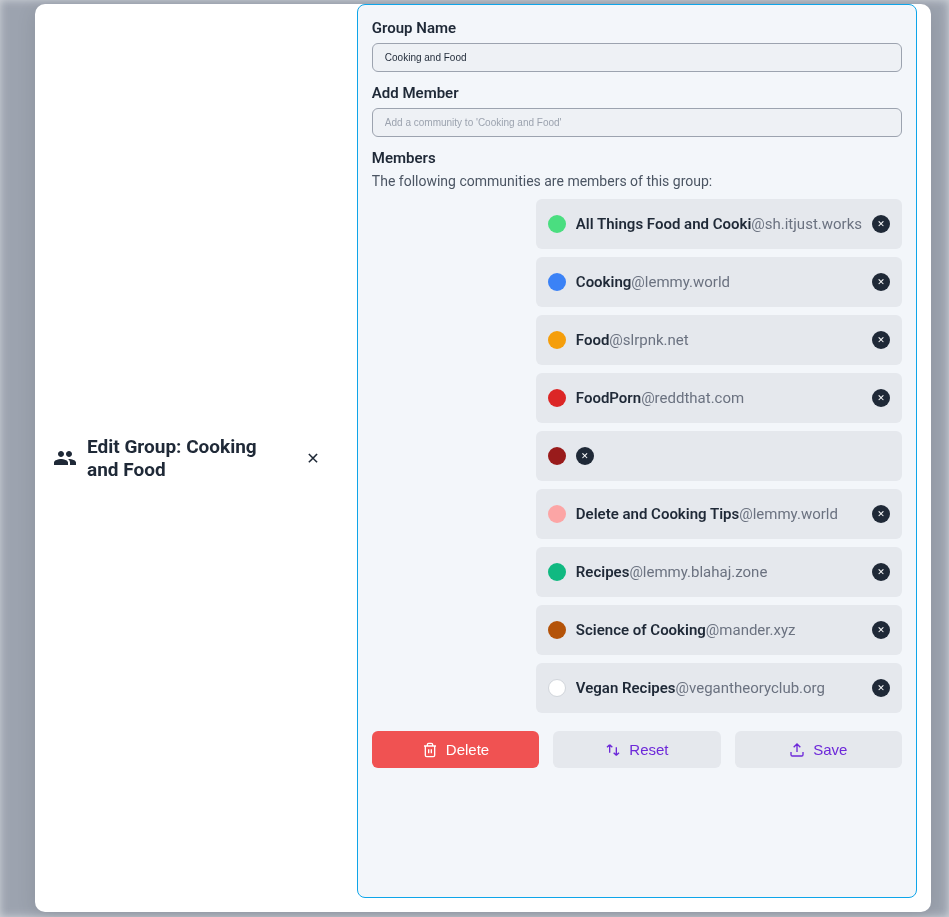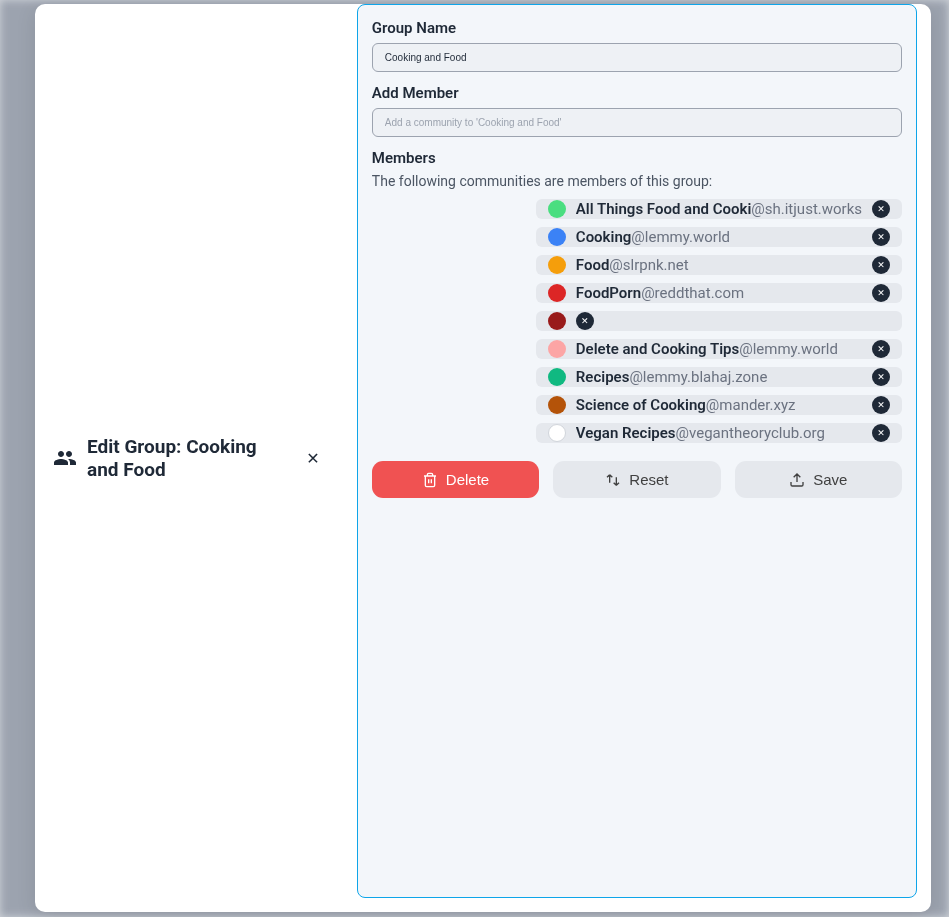--- a/index.html
+++ b/index.html
@@ -93,21 +93,21 @@
       margin-bottom: 10px;
     }
     .members-list {
       padding-left: 164px;
     }
     .member-row {
       display: flex;
       align-items: center;
       background: #e5e8ed;
       border-radius: 6px;
-      padding: 1px 12px;
+      padding: 16px 12px;
       margin-bottom: 8px;
       gap: 10px;
     }
     .member-avatar {
       width: 18px;
       height: 18px;
       border-radius: 50%;
       flex-shrink: 0;
     }
     .member-label {
@@ -140,37 +140,37 @@
       flex-shrink: 0;
     }
     .actions {
       display: flex;
       gap: 14px;
       margin-top: 18px;
     }
     .btn {
       flex: 1;
       padding: 10px;
-      border-radius: 11px;
+      border-radius: 6px;
       border: none;
       font-size: 15px;
       font-weight: 500;
       cursor: pointer;
       display: flex;
       align-items: center;
       justify-content: center;
       gap: 8px;
     }
     .btn-delete {
       background: #f05252;
       color: #fff;
     }
     .btn-secondary {
       background: #e5e8ed;
-      color: #404040;
+      color: #6d28d9;
     }
     .btn svg {
       width: 16px;
       height: 16px;
     }
   </style>
 </head>
 <body>
 
 <div class="backdrop"></div>

